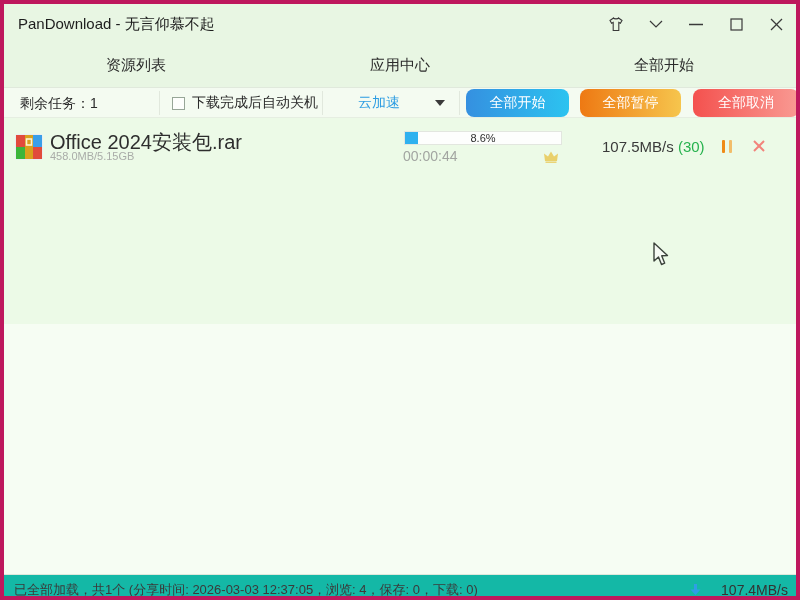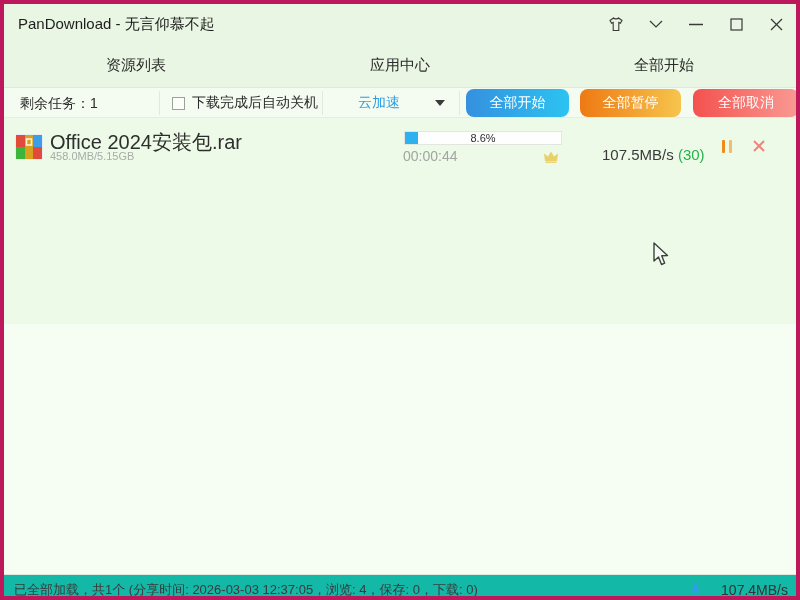--- a/index.html
+++ b/index.html
@@ -73,21 +73,21 @@
     background:#fdfefd; border:1px solid #e2e6df;
   }
   .progress-fill { position:absolute; left:0; top:0; height:100%; background:#2fb1ef; }
   .progress-label {
     position:absolute; left:0; top:0; width:100%; height:100%;
     display:flex; align-items:center; justify-content:center;
     font-size:11px; color:#2f2f2f;
   }
   .elapsed { position:absolute; left:399px; top:30px; font-size:14px; color:#a2a5a1; }
   .crown { position:absolute; left:539px; top:32px; opacity:.8; }
-  .speed-wrap { position:absolute; left:598px; top:20px; font-size:15px; color:#3a3a3a;margin-top:8px; }
+  .speed-wrap { position:absolute; left:598px; top:20px; font-size:15px; color:#3a3a3a; }
   .threads { color:#27b24e; }
   .pause-icon { position:absolute; left:718px; top:22px; width:11px; height:13px; }
   .pause-icon span { position:absolute; top:0; width:3px; height:13px; border-radius:1px; }
   .pause-icon .b1 { left:0; background:#ef8b17; }
   .pause-icon .b2 { left:7px; background:#f2bd6a; }
   .task-cancel { position:absolute; left:748px; top:21px; }
 
   
   .content-lower {
     position:absolute; left:0; top:320px; width:100%; height:250px; background:#f6fdf3;

